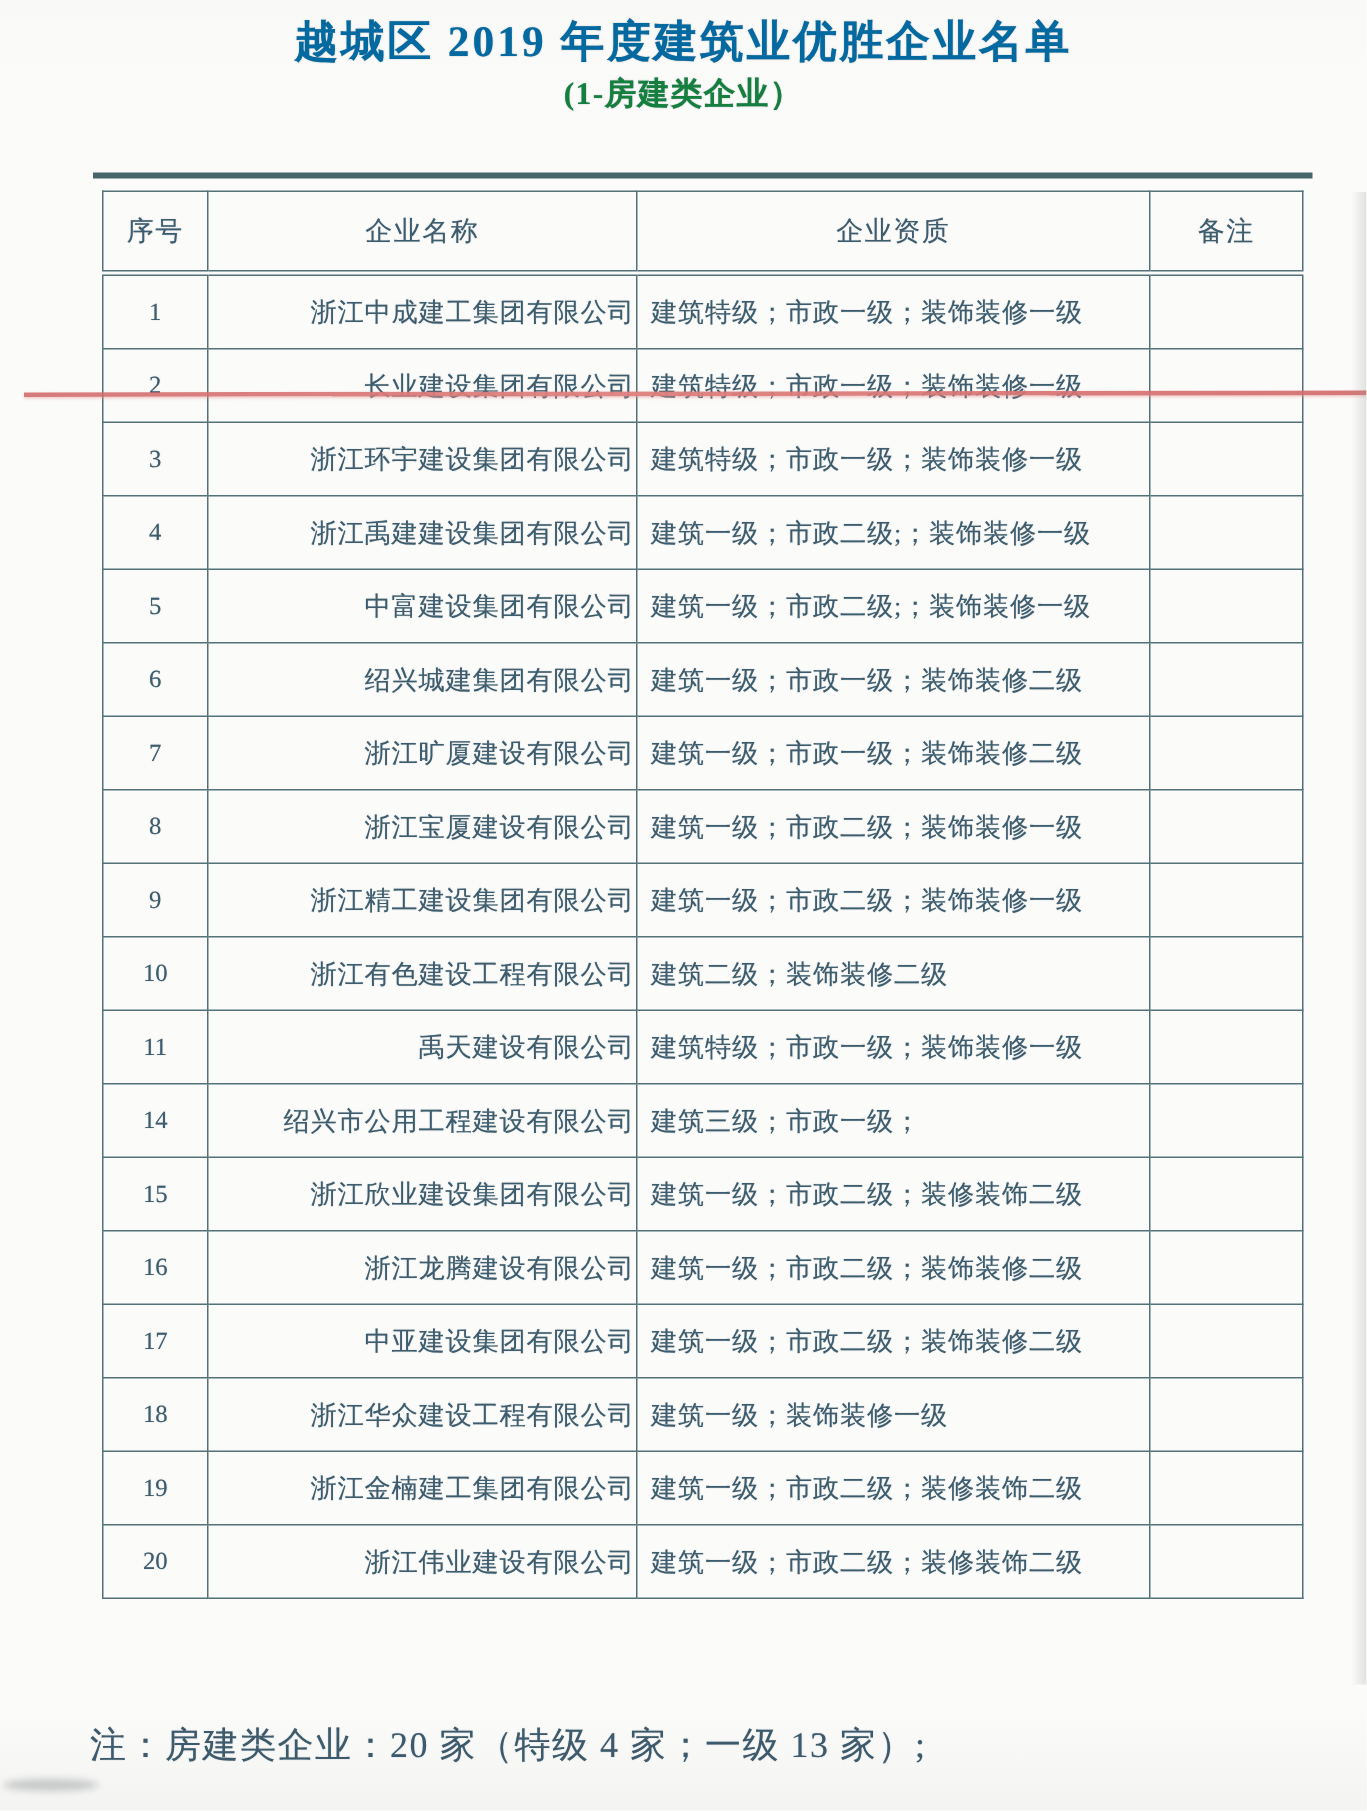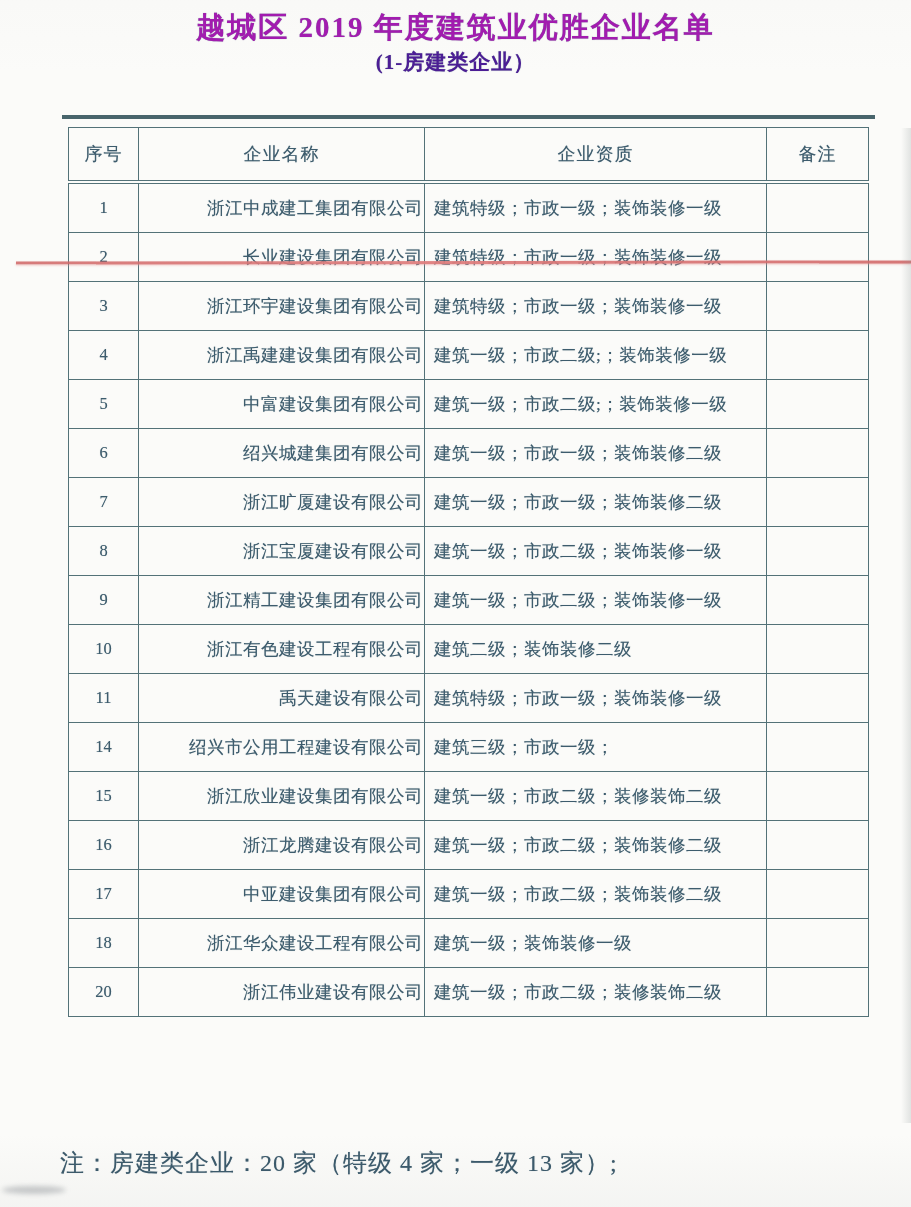--- a/index.html
+++ b/index.html
@@ -5,26 +5,26 @@
   html,body{margin:0;padding:0;}
   body{
     width:911px;height:1207px;position:relative;overflow:hidden;
     background:#fbfbf9;
     font-family:"Liberation Serif","DejaVu Serif",serif;
     color:#3d5c6d;
   }
   .scan-tint{position:absolute;inset:0;background:linear-gradient(180deg,rgba(245,245,243,.35),rgba(250,250,248,0) 6%,rgba(250,250,248,0) 94%,rgba(235,236,234,.45));pointer-events:none;}
   .title{
     position:absolute;top:8px;left:0;width:100%;text-align:center;margin:0;
-    font-size:29px;font-weight:bold;color:#a21caf;letter-spacing:2px;
+    font-size:29px;font-weight:bold;color:#0369a1;letter-spacing:2px;
     text-shadow:0 0 .8px rgba(46,81,105,.6);
   }
   .subtitle{
     position:absolute;top:48px;left:0;width:100%;text-align:center;margin:0;
-    font-size:21px;font-weight:bold;color:#4c1d95;letter-spacing:1px;
+    font-size:21px;font-weight:bold;color:#15803d;letter-spacing:1px;
     text-shadow:0 0 .8px rgba(46,81,105,.6);
   }
   .thick-rule{position:absolute;left:62px;top:115px;width:813px;height:4px;background:#48656c;}
   table.doc{
     position:absolute;left:68px;top:127px;width:788px;
     border-collapse:collapse;table-layout:fixed;
   }
   .doc th,.doc td{
     border:1.6px solid #537278;
     font-weight:normal;overflow:hidden;white-space:nowrap;
@@ -171,20 +171,26 @@
         <td class="col2">建筑一级；市政二级；装饰装修二级</td>
         <td class="col3"></td>
       </tr>
       <tr>
         <td class="col0">18</td>
         <td class="col1">浙江华众建设工程有限公司</td>
         <td class="col2">建筑一级；装饰装修一级</td>
         <td class="col3"></td>
       </tr>
       <tr>
+        <td class="col0">19</td>
+        <td class="col1">浙江金楠建工集团有限公司</td>
+        <td class="col2">建筑一级；市政二级；装修装饰二级</td>
+        <td class="col3"></td>
+      </tr>
+      <tr>
         <td class="col0">20</td>
         <td class="col1">浙江伟业建设有限公司</td>
         <td class="col2">建筑一级；市政二级；装修装饰二级</td>
         <td class="col3"></td>
       </tr>
     </tbody>
 </table>
 
 <div class="red-line"></div>
 

